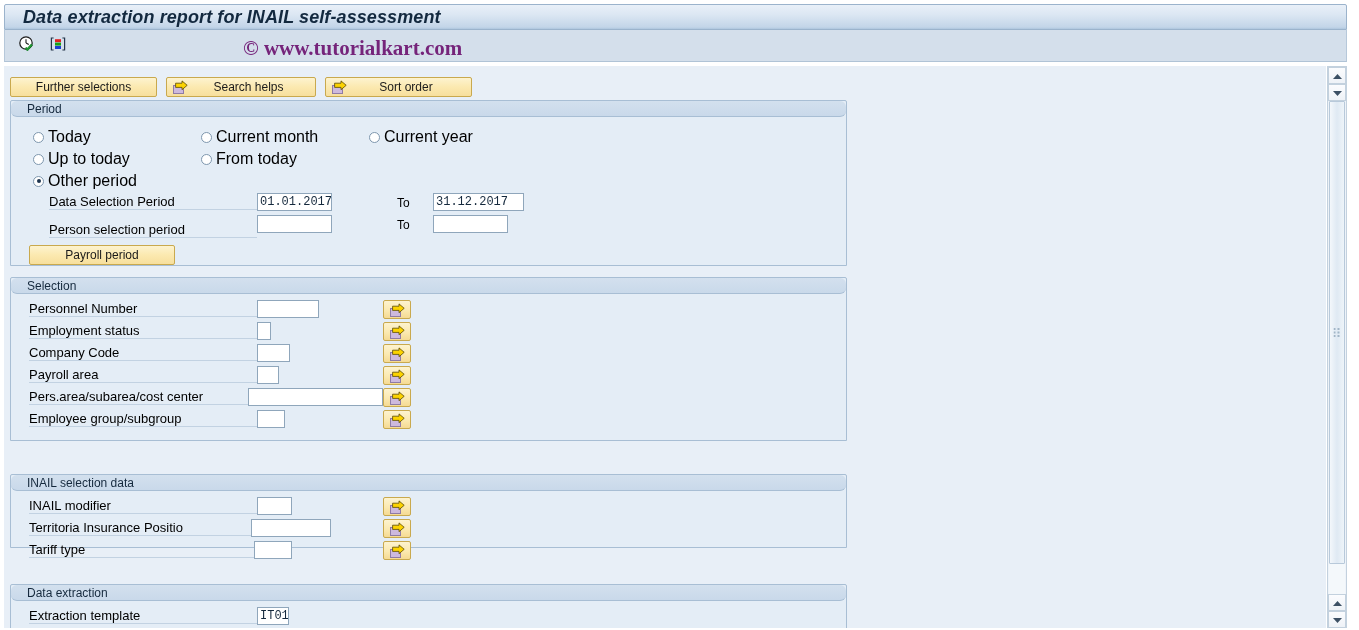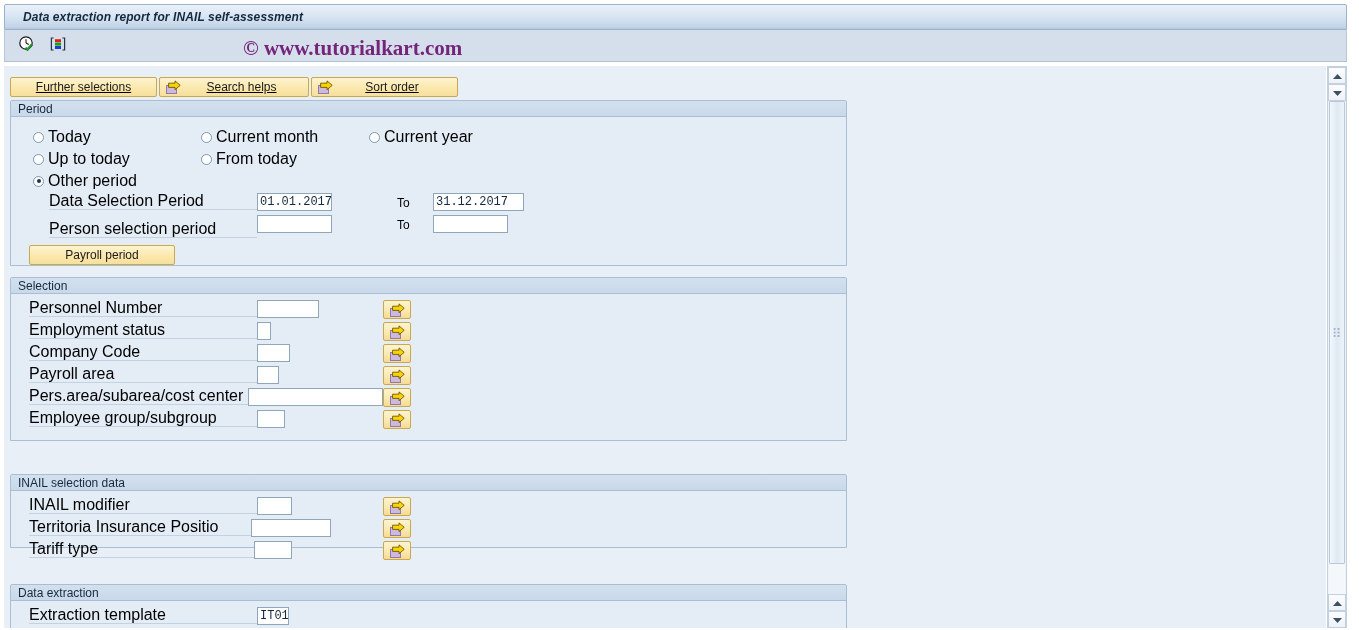--- a/index.html
+++ b/index.html
@@ -28,21 +28,21 @@
     width: 1343px; height: 26px;
     background: linear-gradient(to bottom, #e9f0f8 0%, #dce7f3 40%, #c3d5e8 92%, #aec6de 100%);
     border: 1px solid #9bb3cc;
     border-radius: 2px 2px 0 0;
     display: flex; align-items: center;
   }
   #titlebar .title-text {
     margin-left: 18px;
     font-weight: bold;
     font-style: italic;
-    font-size: 12px;
+    font-size: 18px;
     color: #13293f;
     letter-spacing: .1px;
     white-space: nowrap;
   }
 
   
   #toolbar {
     position: absolute;
     left: 4px; top: 30px;
     width: 1343px; height: 32px;
@@ -72,22 +72,21 @@
     width: 1322px; height: 562px;
     background: #e8eff7;
     overflow: hidden;
   }
 
   
   #buttonrow {
     position: absolute;
     left: 6px; top: 11px;
     display: flex;
-    gap: 2px;
-    text-decoration: underline;
+    gap: 9px;
   }
   .pbtn {
     height: 20px;
     background: linear-gradient(to bottom,#fdf3cf 0%,#fbe9b0 50%,#f7df9d 100%);
     border: 1px solid #c9a94e;
     border-radius: 2px;
     display: flex; align-items: center; justify-content: center;
     font-size: 12px;
     color: #1b1b1b;
     cursor: pointer;
@@ -116,45 +115,46 @@
     position: absolute;
     background: #e4edf6;
     border: 1px solid #a8bed4;
     border-radius: 2px 2px 0 0;
   }
   .group > .ghead {
     height: 16px;
     background: linear-gradient(to bottom,#d3e0ee 0%,#c9d9ea 100%);
     border-bottom: 1px solid #a8bed4;
     display: flex; align-items: center;
-    padding-left: 7px;
+    padding-left: 16px;
     font-size: 12px;
     color: #15293d;
     white-space: nowrap;
+    border-radius: 6px;
   }
   .group > .gbody { position: relative; }
 
   
   .radio-row { position: absolute; display: flex; align-items: center; white-space: nowrap; cursor: pointer; }
   .rad {
     width: 11px; height: 11px; border-radius: 50%;
     background: #ffffff; border: 1px solid #7e97ae;
     margin-right: 4px; position: relative; flex: 0 0 auto;
   }
   .rad.on::after {
     content: ""; position: absolute;
     left: 2.5px; top: 2.5px; width: 4px; height: 4px;
     border-radius: 50%; background: #1d3550;
   }
   .radio-row .rlbl { font-size: 16px; color: #000; }
 
   
   .flabel {
     position: absolute;
-    font-size: 16px; color: #000;
+    font-size: 13px; color: #000;
     white-space: nowrap;
     border-bottom: 1px solid #c2d2e2;
     height: 17px;
     display: flex; align-items: center;
   }
   .finput {
     position: absolute;
     background: #ffffff;
     border: 1px solid #8fa6bb;
     height: 18px;

